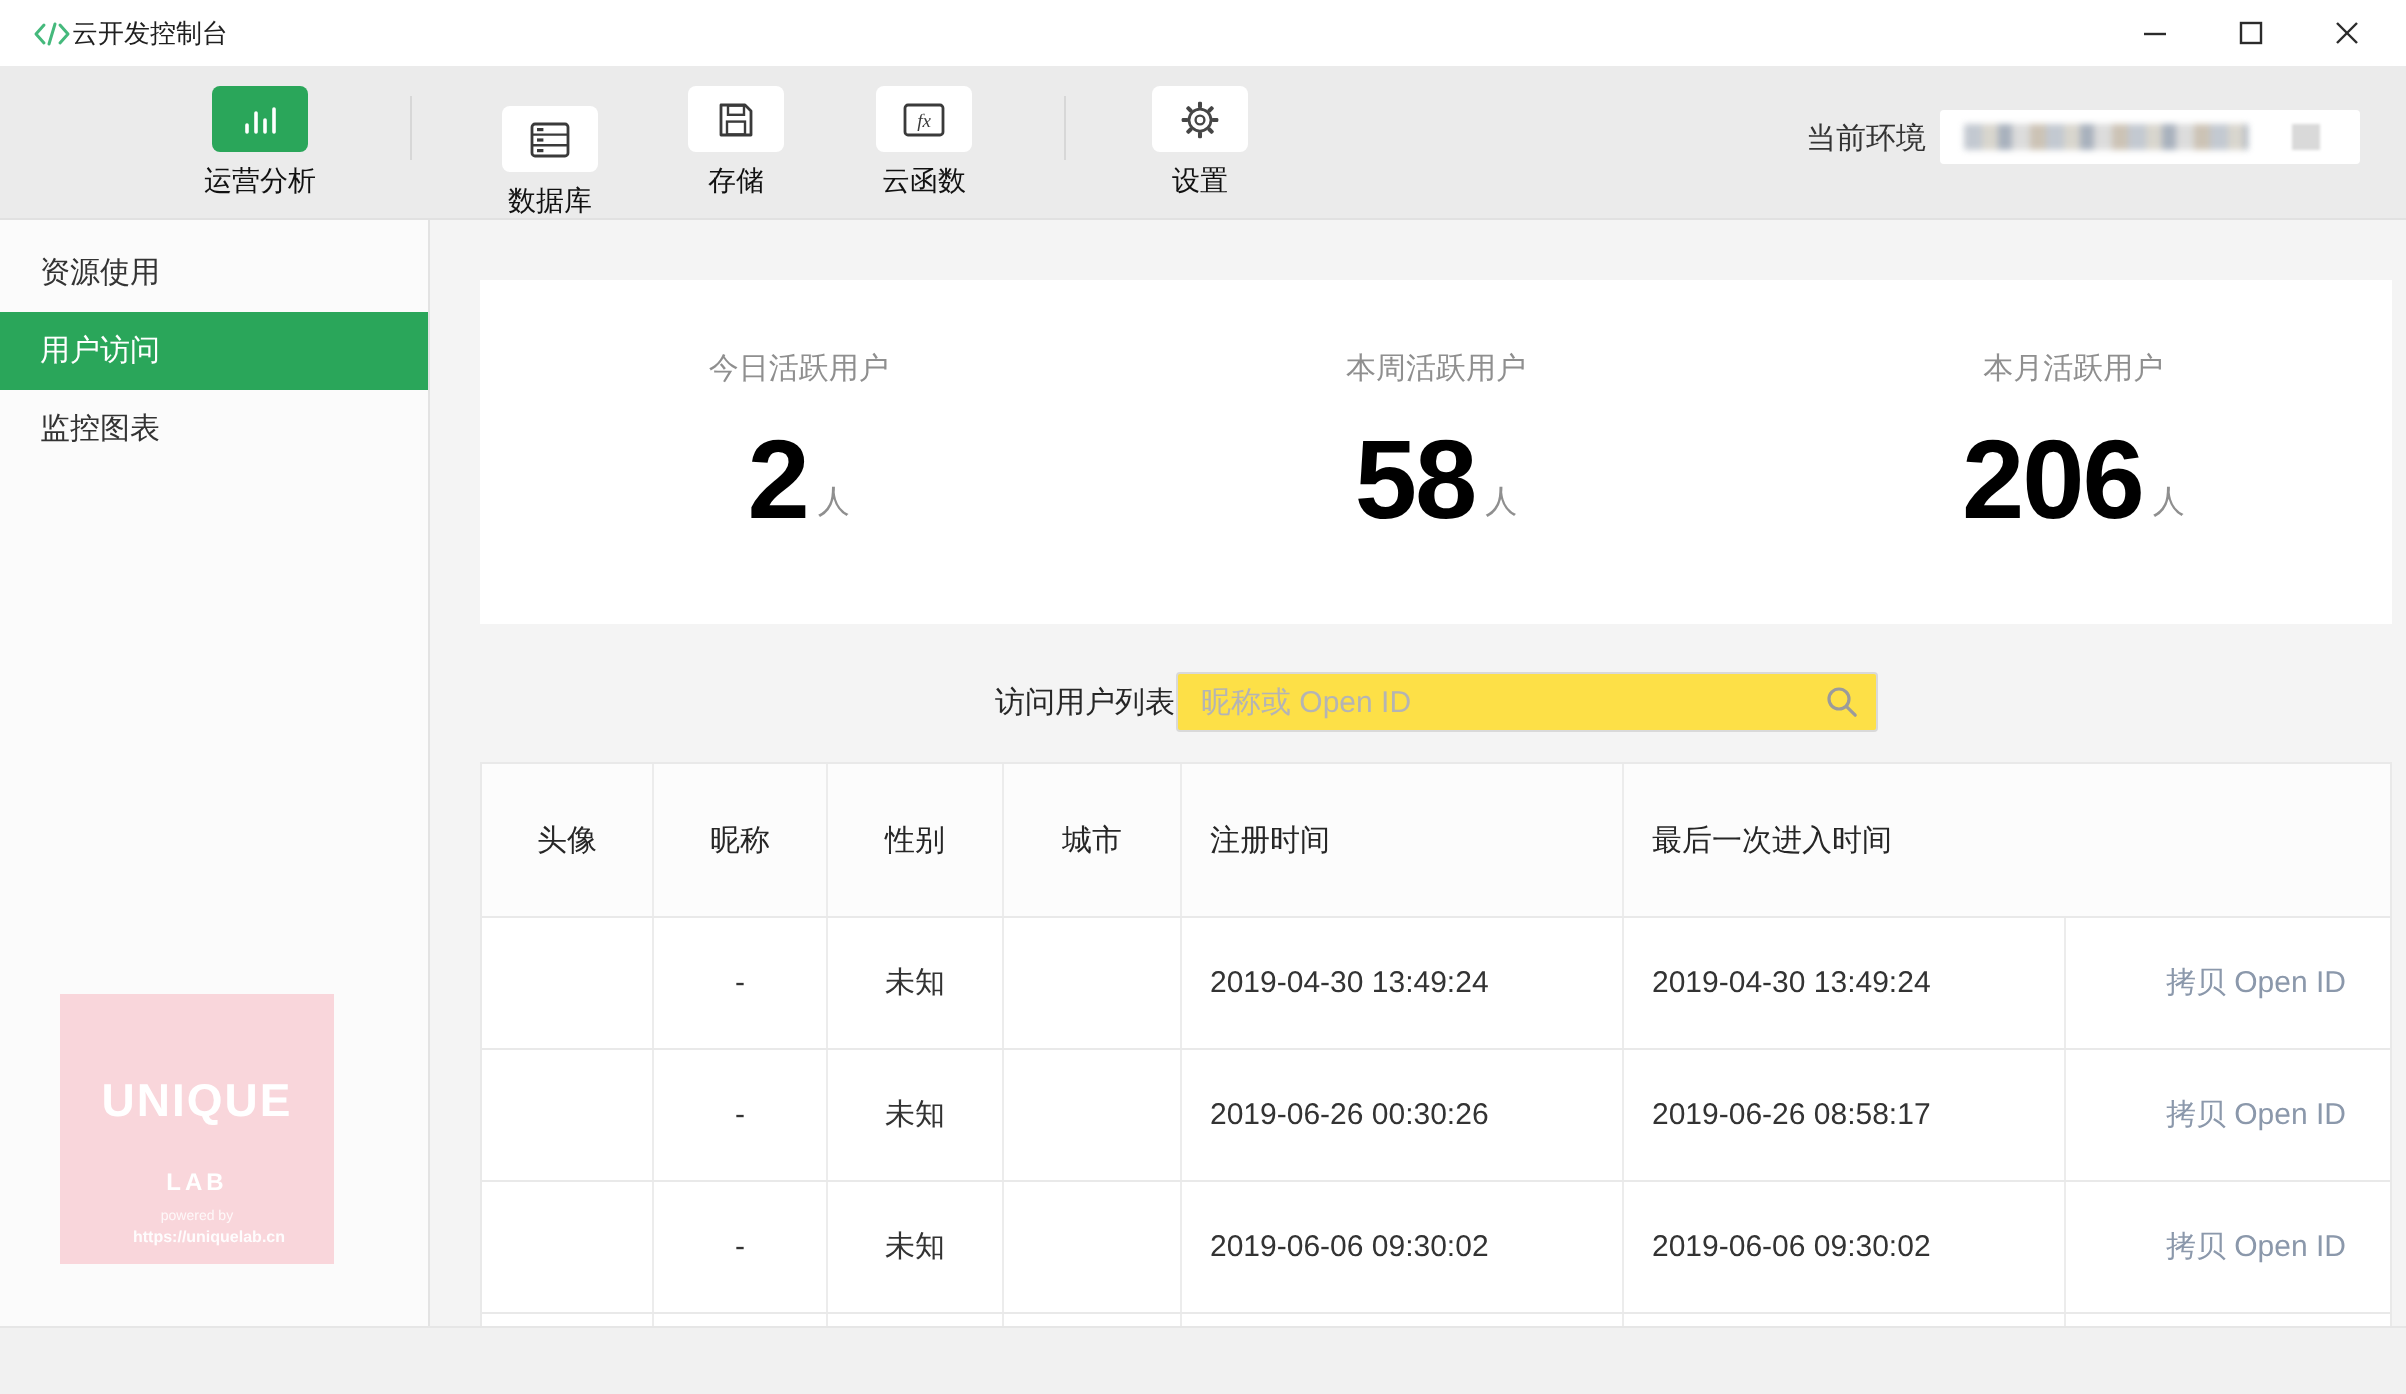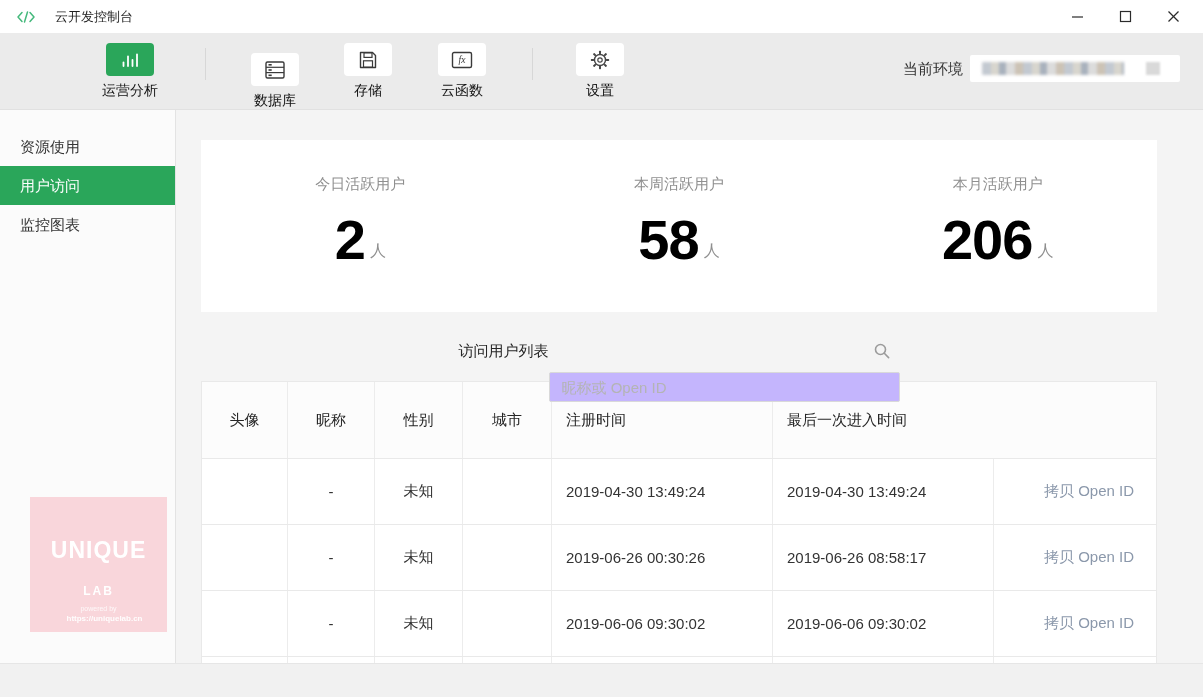--- a/index.html
+++ b/index.html
@@ -6,42 +6,42 @@
   html,body { width:1203px; height:697px; }
   body {
     font-family: "Liberation Sans", "DejaVu Sans", sans-serif;
     background:#f0f0f0; overflow:hidden;
   }
   .window { width:1203px; height:697px; display:flex; flex-direction:column; background:#fff; }
 
   
   .titlebar { height:33px; background:#ffffff; display:flex; align-items:center; position:relative; flex:0 0 auto; }
   .titlebar .app-icon { margin-left:16px; display:flex; align-items:center; }
-  .titlebar .title { margin-left:19px; font-size:13px; color:#1f1f1f; }
+  .titlebar .title { margin-left:0; font-size:13px; color:#1f1f1f; }
   .win-controls { position:absolute; right:6px; top:0; height:33px; display:flex; }
   .win-btn { width:48px; height:33px; display:flex; align-items:center; justify-content:center; cursor:pointer; }
 
   
   .toolbar { height:77px; background:#ebebeb; position:relative; flex:0 0 auto; border-bottom:1px solid #e1e1e1; }
   .tb-item { position:absolute; top:10px; width:90px; text-align:center; cursor:pointer; }
   .tb-btn { width:48px; height:33px; margin:0 auto; background:#fff; border-radius:4px; display:flex; align-items:center; justify-content:center; }
   .tb-btn.active { background:#2aa65a; }
   .tb-label { margin-top:6px; font-size:14px; color:#111; }
   .tb-divider { position:absolute; top:15px; width:1px; height:32px; background:#d7d7d7; }
   .env-wrap { position:absolute; top:0; left:900px; right:0; height:99px; }
   .env-label { position:absolute; left:3px; top:27px; font-size:15px; color:#333; }
   .env-select { position:absolute; left:70px; top:22px; width:210px; height:27px; background:#fff; border-radius:2px; cursor:pointer; }
   .env-mosaic { position:absolute; left:12px; top:7px; width:142px; height:13px; border-radius:1px;
     background:repeating-linear-gradient(90deg,#b9c0c9 0 9px,#d2cfc6 9px 17px,#9aa4b2 17px 24px,#d6d6d6 24px 33px,#c4b9a9 33px 41px);
     filter:blur(1.6px); opacity:.85; }
   .env-arrow { position:absolute; right:20px; top:7px; width:14px; height:13px; background:#d9d9d9; filter:blur(.8px); }
 
   
   .main { height:553px; display:flex; overflow:hidden; flex:0 0 auto; }
-  .sidebar { width:176px; background:#fbfbfb; border-right:1px solid #e3e3e3; position:relative; padding-top:17px; }
+  .sidebar { width:215px; background:#fbfbfb; border-right:1px solid #e3e3e3; position:relative; padding-top:7px; }
   .side-item { height:39px; line-height:39px; padding-left:20px; font-size:15px; color:#333; cursor:pointer; }
   .side-item.active { background:#2aa65a; color:#fff; }
 
   .watermark { position:absolute; left:30px; top:387px; width:137px; height:135px;
     background:rgba(248,211,216,.92); color:#fff; text-align:center; padding-top:40px; }
   .wm-title { font-size:23px; font-weight:bold; letter-spacing:1px; }
   .wm-sub { font-size:12px; font-weight:bold; margin-top:20px; letter-spacing:2px; }
   .wm-caption { position:absolute; bottom:20px; left:0; right:0; font-size:7px; opacity:.85; }
   .wm-url { position:absolute; bottom:9px; left:12px; right:0; font-size:8px; font-weight:bold; opacity:.95; }
 
@@ -52,22 +52,22 @@
   .stat { flex:1; text-align:center; padding-top:35px; }
   .stat-label { font-size:15px; color:#8f8f8f; }
   .stat-num-row { margin-top:14px; display:flex; justify-content:center; align-items:flex-end; }
   .stat-value { font-size:56px; line-height:1.15; font-weight:bold; color:#000; letter-spacing:-1px; }
   .stat-unit { font-size:16px; color:#8f8f8f; margin-left:5px; margin-bottom:10px; }
 
   
   .list-bar { width:956px; margin:24px 0 0 25px; height:30px; display:flex; align-items:center; justify-content:center; }
   .list-title { font-size:15px; color:#262626; }
   .search-wrap { position:relative; width:351px; height:30px; }
-  .search-input { width:100%; height:100%; border:1px solid #d9d9d9; border-radius:2px; background:#c4b5fd;
-    font-size:15px; color:#333; padding:0 36px 0 12px; outline:none; font-family:inherit;margin-top:36px; }
+  .search-input { width:100%; height:100%; border:1px solid #d9d9d9; border-radius:2px; background:#fde047;
+    font-size:15px; color:#333; padding:0 36px 0 12px; outline:none; font-family:inherit; }
   .search-input::placeholder { color:#b4b4b4; }
   .search-icon { position:absolute; right:9px; top:6px; cursor:pointer; }
 
   
   .table { width:956px; margin:15px 0 0 25px; background:#fff; border:1px solid #e9e9e9; }
   .trow { display:grid; grid-template-columns:86px 87px 88px 89px 221px 221px 1fr; border-bottom:1px solid #e9e9e9; }
   .trow:last-child { border-bottom:none; }
   .cell { border-right:1px solid #ececec; display:flex; align-items:center; font-size:15px; color:#333;text-align:right; }
   .cell:last-child { border-right:none; }
   .c-center { justify-content:center; }

